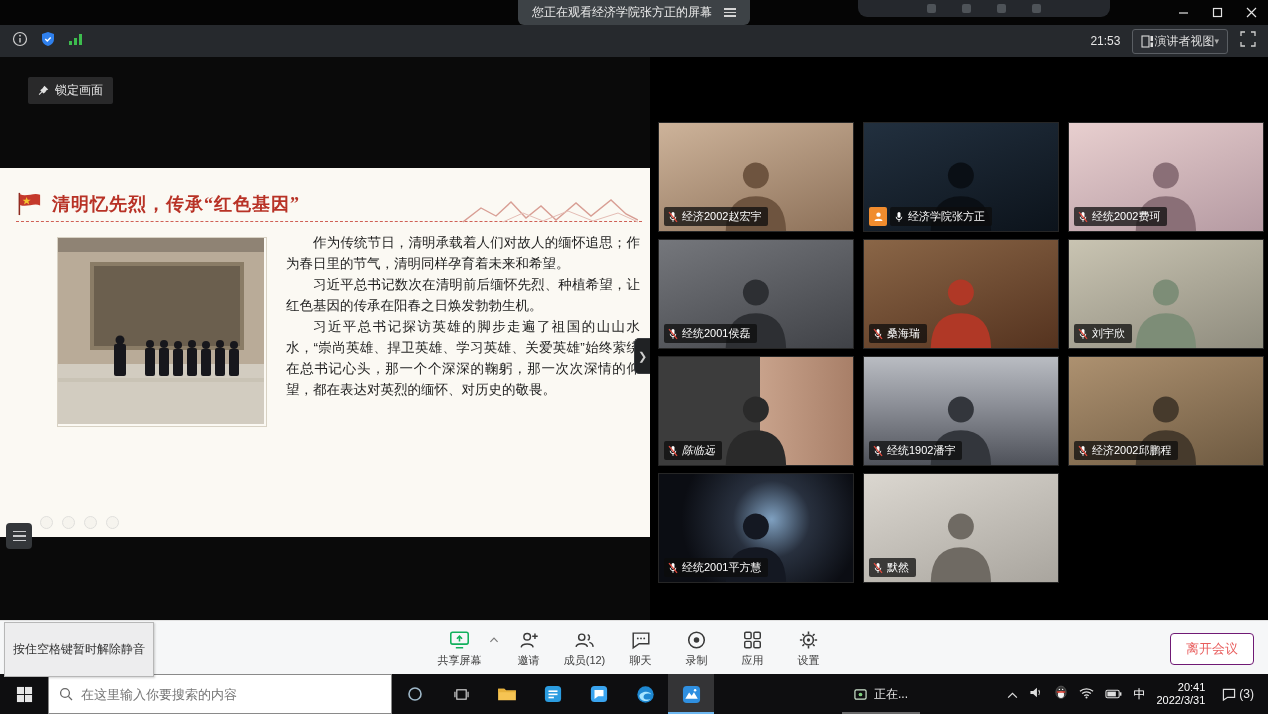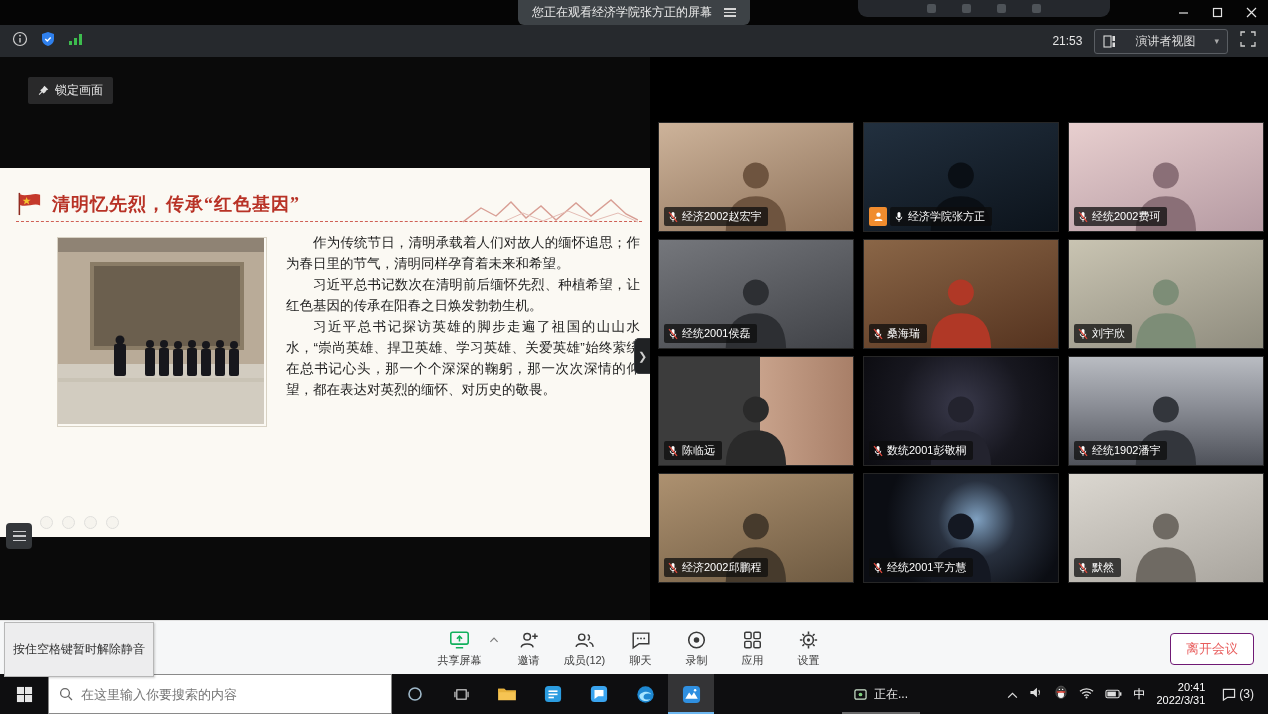--- a/index.html
+++ b/index.html
@@ -17,21 +17,21 @@
     border-radius:0 0 9px 9px; display:flex; align-items:center; justify-content:center; gap:26px; }
   .float-dock span { width:9px; height:9px; border-radius:2px; background:#5c6167; opacity:.75; }
   .win-controls { position:absolute; right:0; top:0; display:flex; height:25px; }
   .win-btn { width:34px; height:25px; display:flex; align-items:center; justify-content:center; color:#e3e3e3; cursor:pointer; }
 
   
   .appbar { position:absolute; top:25px; left:0; right:0; height:32px; background:#26292d;
     display:flex; align-items:center; padding:0 12px; gap:12px; }
   .appbar .spacer { flex:1; }
   .clock-txt { color:#e6e6e6; font-size:12px; }
-  .viewbox { display:flex; align-items:center; gap:19px; border:1px solid #5a5e63; border-radius:3px;
+  .viewbox { display:flex; align-items:center; gap:0; border:1px solid #5a5e63; border-radius:3px;
     padding:3px 8px; color:#dddddd; font-size:12px; cursor:pointer; background:#2c2f34; }
   .viewbox .dn { font-size:9px; color:#aaa; }
 
   
   .main { position:absolute; top:57px; left:0; width:1268px; height:563px; }
   .stage { position:absolute; left:0; top:0; width:650px; height:563px; background:#0a0a0a; }
 
   .pin-btn { position:absolute; left:28px; top:20px; display:flex; align-items:center; gap:6px;
     background:rgba(44,44,46,.92); color:#e8e8e8; font-size:12px; padding:5px 10px; border-radius:2px; cursor:pointer; }
 
@@ -379,61 +379,41 @@
             <rect x="4.2" y="1" width="3.6" height="7" rx="1.8" fill="#fff"></rect>
             <path d="M2.6 6.8a3.4 3.4 0 0 0 6.8 0" fill="none" stroke="#fff" stroke-width="1.1"></path>
             <line x1="6" y1="10.4" x2="6" y2="12.8" stroke="#fff" stroke-width="1.1"></line>
             <line x1="1.2" y1="1.2" x2="10.8" y2="12.8" stroke="#e5493d" stroke-width="1.5"></line>
           </svg>
           <span class="pname">刘宇欣</span>
         </span>
       </div>
     </div>
 
-    <div class="tile" style="background: linear-gradient(90deg, rgb(60, 60, 60) 0%, rgb(60, 60, 60) 52%, rgb(200, 162, 139) 52%, rgb(168, 127, 104) 100%);">
+    <div class="tile" style="background: linear-gradient(90deg, rgb(60, 60, 60) 0%, rgb(60, 60, 60) 52%, rgb(200, 162, 139) 52%, rgb(168, 127, 104) 100%); font-style: italic;">
       <svg class="fig" viewBox="0 0 100 100" preserveAspectRatio="xMidYMax meet" style="color: rgb(42, 42, 42);">
         <g fill="currentColor">
           <circle cx="50" cy="33" r="15"></circle>
           <path d="M15 100 Q15 57 50 57 Q85 57 85 100 Z"></path>
         </g>
       </svg>
       <div class="badges">
 
         <span class="name-badge">
           <svg width="10" height="12" viewBox="0 0 12 14">
             <rect x="4.2" y="1" width="3.6" height="7" rx="1.8" fill="#fff"></rect>
             <path d="M2.6 6.8a3.4 3.4 0 0 0 6.8 0" fill="none" stroke="#fff" stroke-width="1.1"></path>
             <line x1="6" y1="10.4" x2="6" y2="12.8" stroke="#fff" stroke-width="1.1"></line>
             <line x1="1.2" y1="1.2" x2="10.8" y2="12.8" stroke="#e5493d" stroke-width="1.5"></line>
           </svg>
           <span class="pname">陈临远</span>
         </span>
       </div>
     </div>
 
-    <div class="tile" style="background: radial-gradient(circle at 50% 45%, rgb(58, 58, 76) 0%, rgb(23, 23, 31) 55%, rgb(11, 11, 16) 100%);">
-      <svg class="fig" viewBox="0 0 100 100" preserveAspectRatio="xMidYMax meet" style="color: rgb(35, 35, 46);">
-        <g fill="currentColor">
-          <circle cx="50" cy="33" r="15"></circle>
-          <path d="M15 100 Q15 57 50 57 Q85 57 85 100 Z"></path>
-        </g>
-      </svg>
-      <div class="badges">
-
-        <span class="name-badge">
-          <svg width="10" height="12" viewBox="0 0 12 14">
-            <rect x="4.2" y="1" width="3.6" height="7" rx="1.8" fill="#fff"></rect>
-            <path d="M2.6 6.8a3.4 3.4 0 0 0 6.8 0" fill="none" stroke="#fff" stroke-width="1.1"></path>
-            <line x1="6" y1="10.4" x2="6" y2="12.8" stroke="#fff" stroke-width="1.1"></line>
-            <line x1="1.2" y1="1.2" x2="10.8" y2="12.8" stroke="#e5493d" stroke-width="1.5"></line>
-          </svg>
-          <span class="pname">数统2001彭敬桐</span>
-        </span>
-      </div>
-    </div>
 
     <div class="tile" style="background: linear-gradient(rgb(185, 188, 194) 0%, rgb(139, 142, 150) 45%, rgb(79, 82, 90) 100%);">
       <svg class="fig" viewBox="0 0 100 100" preserveAspectRatio="xMidYMax meet" style="color: rgb(51, 54, 60);">
         <g fill="currentColor">
           <circle cx="50" cy="33" r="15"></circle>
           <path d="M15 100 Q15 57 50 57 Q85 57 85 100 Z"></path>
         </g>
       </svg>
       <div class="badges">
 

